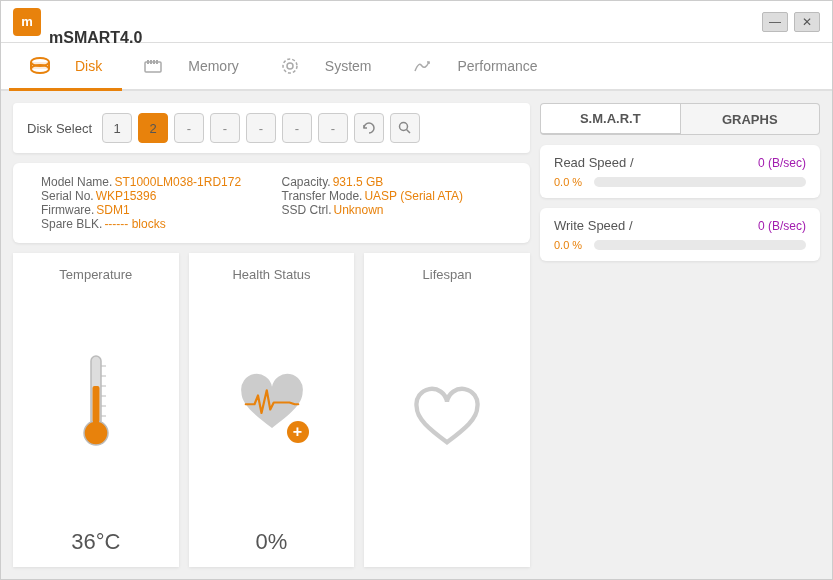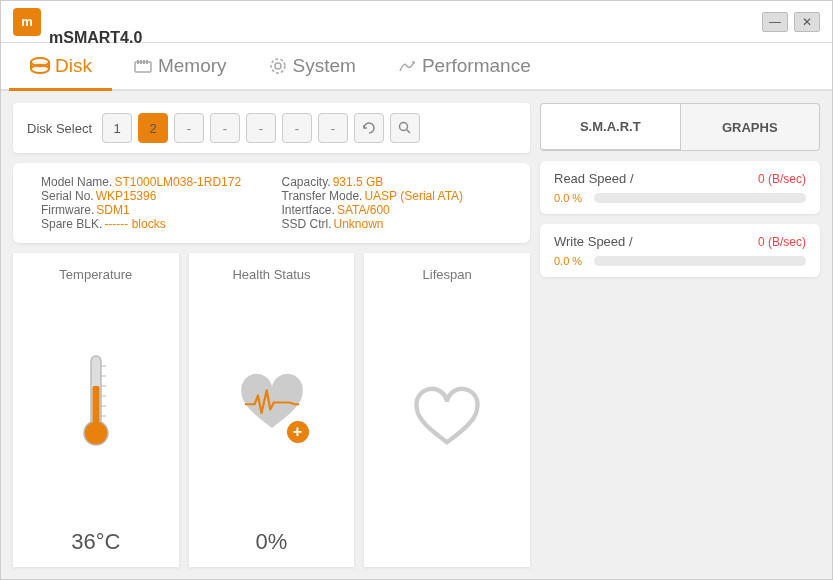--- a/index.html
+++ b/index.html
@@ -73,25 +73,25 @@
       background: #fff;
       height: 48px;
       display: flex;
       align-items: stretch;
       border-bottom: 2px solid #e0e0e0;
       padding: 0 8px;
     }
     .nav-tab {
       display: flex;
       align-items: center;
-      gap: 4px;
+      gap: 24px;
       padding: 0 20px;
       cursor: pointer;
       color: #888;
-      font-size: 19px;
+      font-size: 14px;
       font-weight: 500;
       border-bottom: 3px solid transparent;
       margin-bottom: -2px;
     }
     .nav-tab.active {
       color: #e8820c;
       border-bottom: 3px solid #e8820c;
     }
     .tab-icon {
       width: 22px;
@@ -238,21 +238,21 @@
       width: 70px;
       height: 65px;
     }
     
     .smart-graphs-row {
       display: flex;
       gap: 0;
     }
     .smart-btn {
       flex: 1;
-      height: 48px;
+      height: 32px;
       border: 1px solid #ccc;
       background: #f5f5f5;
       cursor: pointer;
       font-size: 13px;
       font-weight: 600;
       color: #555;
       display: flex;
       align-items: center;
       justify-content: center;
     }
@@ -279,21 +279,21 @@
       justify-content: space-between;
       align-items: center;
       margin-bottom: 6px;
     }
     .speed-title {
       font-size: 13px;
       color: #555;
     }
     .speed-value {
       font-size: 12px;
-      color: #ef4444;
+      color: #a21caf;
       text-align: right;
     }
     .speed-bar-row {
       display: flex;
       align-items: center;
       gap: 8px;
     }
     .speed-percent {
       font-size: 11px;
       color: #e8820c;
@@ -445,24 +445,20 @@
         <div>
           <div class="info-row">
             <span class="info-label">Capacity.</span>
             <span class="info-value">931.5 GB</span>
           </div>
           <div class="info-row">
             <span class="info-label">Transfer Mode.</span>
             <span class="info-value">UASP (Serial ATA)</span>
           </div>
           <div class="info-row">
-            <span class="info-label">Intertface.</span>
-            <span class="info-value">SATA/600</span>
-          </div>
-          <div class="info-row">
             <span class="info-label">SSD Ctrl.</span>
             <span class="info-value">Unknown</span>
           </div>
         </div>
       </div>
 
       <div class="bottom-cards">
 
         <div class="card">
           <span class="card-title">Temperature</span>

